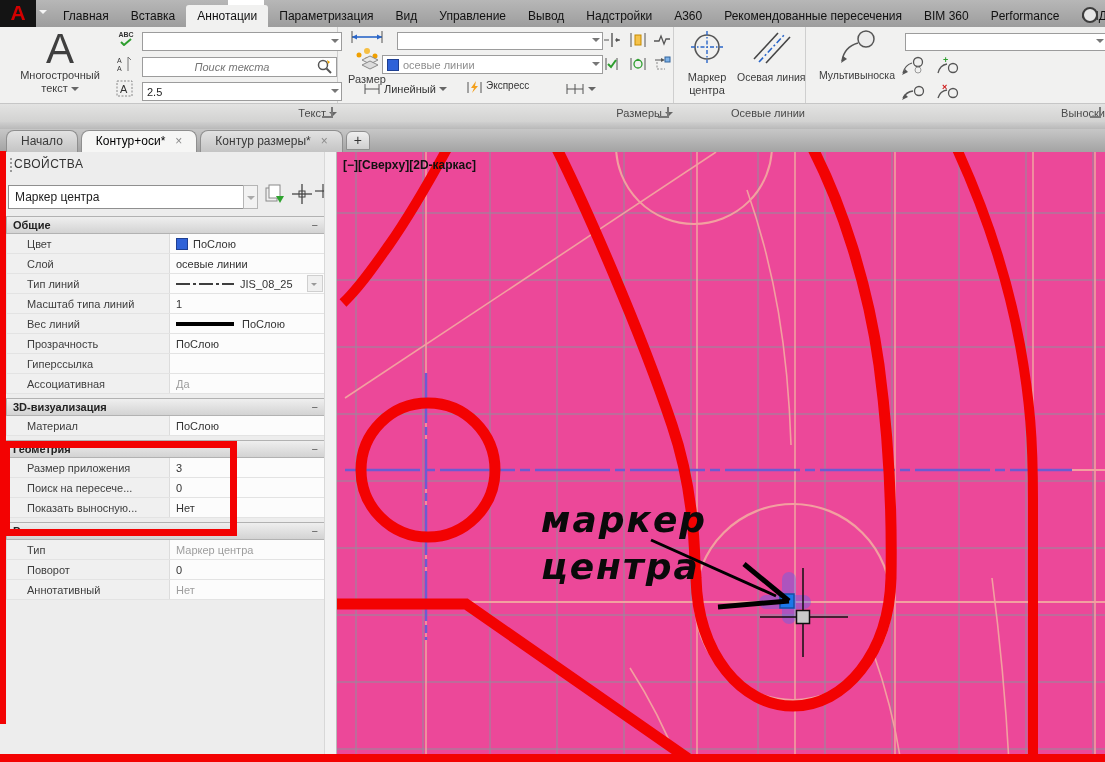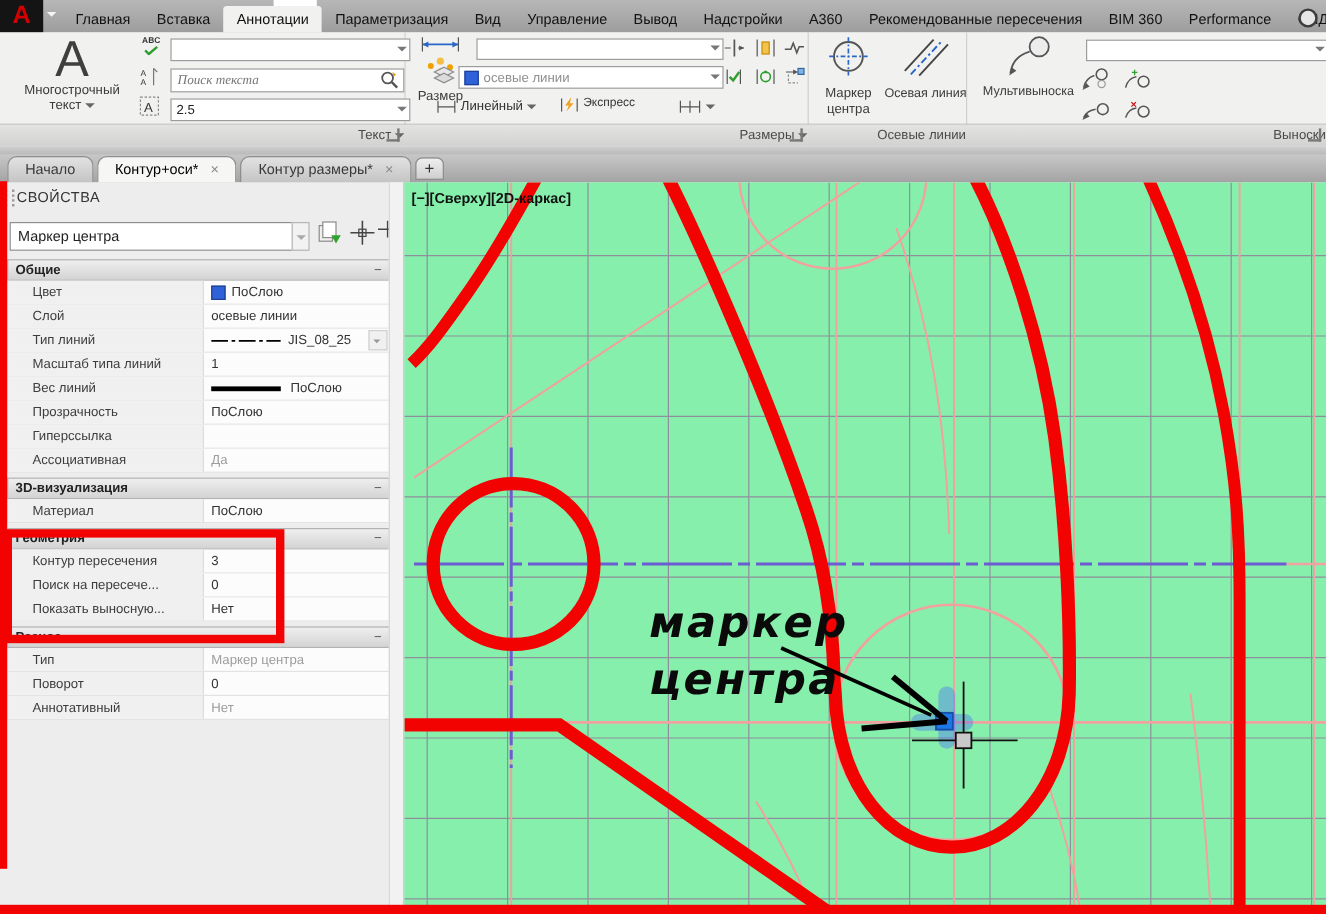--- a/index.html
+++ b/index.html
@@ -32,21 +32,21 @@
             border-right:2px solid #787878;border-bottom:2px solid #787878;}
   .combo{position:absolute;background:#fff;border:1px solid #9c9c9c;font-size:11px;color:#555;
          display:flex;align-items:center;padding:0 4px;}
   .combo .cbx{position:absolute;right:2px;top:50%;margin-top:-3px;width:0;height:0;
         border:4px solid transparent;border-top-color:#777;}
   .bigA{font-size:42px;color:#3f3f3f;line-height:40px;font-weight:500;}
   .blabel{font-size:11px;color:#3c3c3c;text-align:center;line-height:13px;}
   .mini{position:absolute;}
   input.searchin{position:absolute;border:1px solid #9c9c9c;font-size:11px;font-style:italic;
         color:#888;padding:0 20px 0 5px;background:#fff;outline:none;
-        font-family:Liberation Serif, serif;}
+        font-family:Liberation Sans, sans-serif;text-align:center;}
   
   .filetabs{position:absolute;left:0;top:129px;width:1105px;height:23px;
             background:linear-gradient(#c7c7c7,#a3a3a3);}
   #file-tabs{position:absolute;left:6px;bottom:0;display:flex;align-items:flex-end;}
   .ftab{height:21px;line-height:21px;font-size:12px;color:#3a3a3a;padding:0 14px;
         background:linear-gradient(#e2e2e2,#c4c4c4);border:1px solid #8f8f8f;border-bottom:none;
         border-radius:8px 8px 0 0;margin-right:3px;white-space:nowrap;display:flex;align-items:center;}
   .ftab.active{background:#f6f6f5;color:#000;}
   .ftab .x{margin-left:10px;color:#8a8a8a;font-size:12px;}
   .newtab{height:17px;width:22px;margin-bottom:2px;line-height:16px;text-align:center;font-size:14px;
@@ -75,21 +75,21 @@
           border-right:1px solid #dcdcdc;white-space:nowrap;overflow:hidden;}
   .pval{flex:1;display:flex;align-items:center;padding-left:6px;color:#333;position:relative;white-space:nowrap;overflow:hidden;}
   .pval.muted{color:#9d9d9d;}
   .swatch{width:10px;height:10px;background:#2f62d8;border:1px solid #1e3f92;margin-right:5px;}
   .lt-prev{margin-right:6px;}
   .lw-prev{width:58px;height:4px;background:#000;margin-right:8px;}
   .lt-drop{position:absolute;right:1px;top:1px;bottom:1px;width:14px;background:#f0f0f0;border:1px solid #cfcfcf;}
   .lt-drop:after{content:"";position:absolute;left:3px;top:7px;width:0;height:0;border:3.5px solid transparent;border-top-color:#999;}
   .scrollstrip{position:absolute;right:0;top:0;width:11px;height:610px;background:#f2f2f2;border-left:1px solid #d8d8d8;}
   
-  .canvas{position:absolute;left:337px;top:152px;width:768px;height:610px;background:#86efac;}
+  .canvas{position:absolute;left:337px;top:152px;width:768px;height:610px;background:#ec4899;}
   .vp-label{position:absolute;left:6px;top:6px;font-size:12px;font-weight:bold;color:#111;}
   .annot-text{position:absolute;left:176px;top:344px;font-size:36px;font-style:italic;font-weight:600;
        color:#0a0a0a;line-height:47px;letter-spacing:2px;font-family:"DejaVu Sans",sans-serif;margin-left:28px;}
   
   .red-left-bar{position:absolute;left:0;top:151px;width:6px;height:573px;background:var(--red);z-index:30;}
   .red-bottom-bar{position:absolute;left:0;top:754px;width:1105px;height:8px;background:var(--red);z-index:30;}
   .red-rect{position:absolute;left:3px;top:441px;width:234px;height:95px;border:7px solid var(--red);
             box-sizing:border-box;z-index:31;}
   .st-red{stroke:var(--red);fill:none;}
   .st-pink{stroke:var(--pink);fill:none;}
@@ -434,21 +434,21 @@
           <div class="plabel">Материал</div>
           <div class="pval">
             <span>ПоСлою</span>
           </div>
         </div>
         <div class="sec-h">
           <span>Геометрия</span>
           <span class="minus">−</span>
         </div>
         <div class="prow">
-          <div class="plabel">Контур пересечения</div>
+          <div class="plabel">Размер приложения</div>
           <div class="pval">
             <span>3</span>
           </div>
         </div>
         <div class="prow">
           <div class="plabel">Поиск на пересече...</div>
           <div class="pval">
             <span>0</span>
           </div>
         </div>

